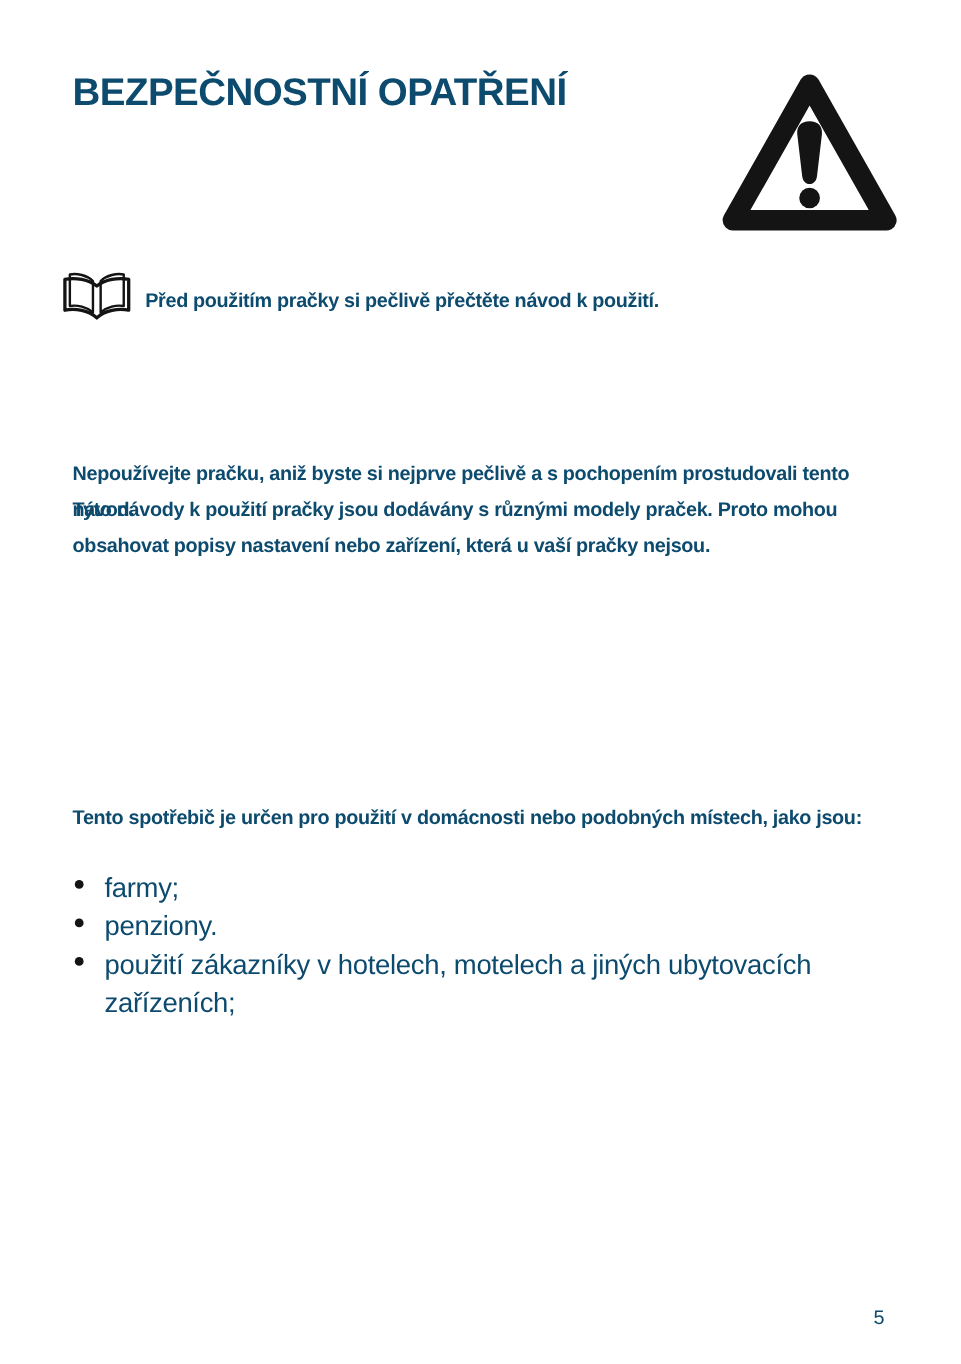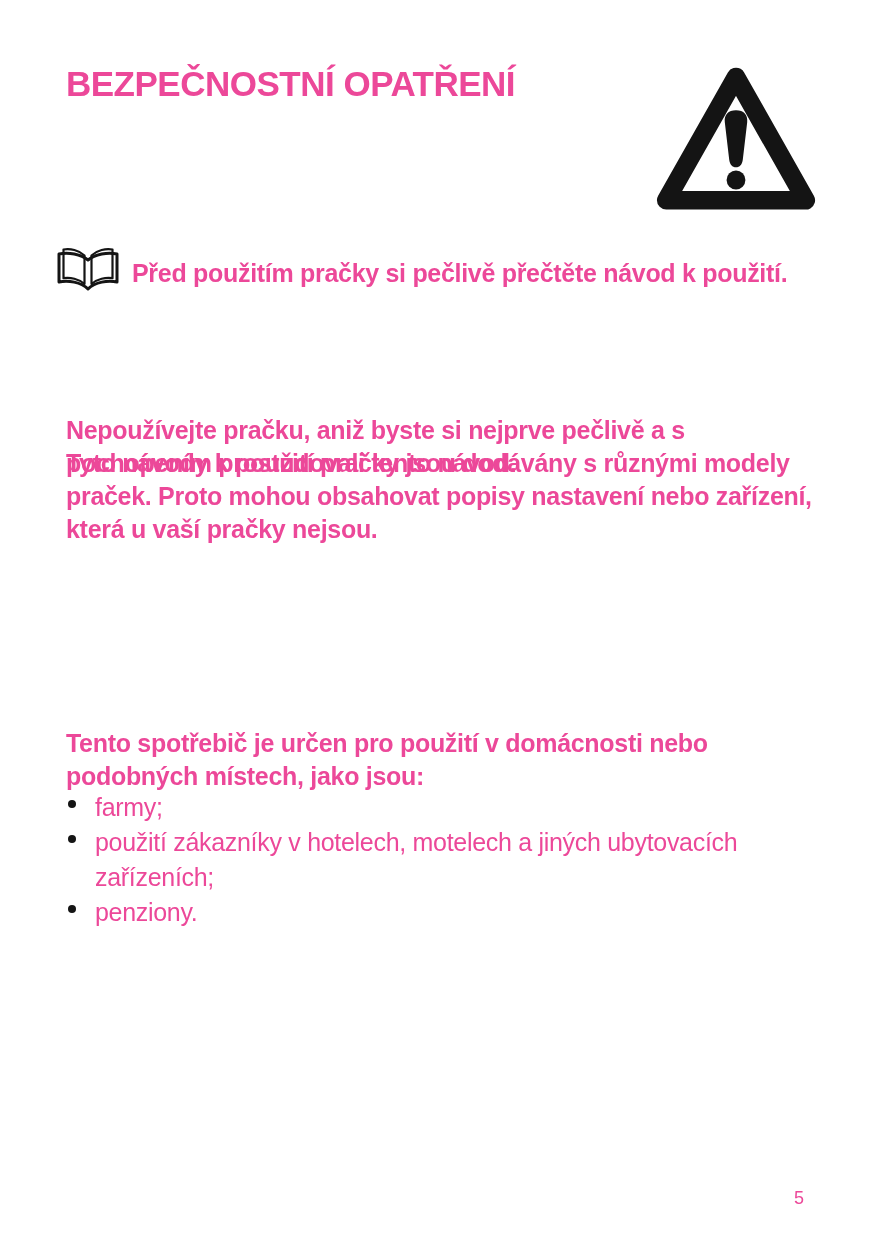--- a/index.html
+++ b/index.html
@@ -7,21 +7,21 @@
     margin: 0;
     padding: 0;
     background: #ffffff;
   }
   .page {
     position: relative;
     width: 874px;
     height: 1240px;
     background: #ffffff;
     font-family: "Liberation Sans", sans-serif;
-    color: #ec4899;
+    color: #0c4a6e;
     overflow: hidden;
     text-decoration: underline;
   }
   .doc-title {
     position: absolute;
     left: 66px;
     top: 64px;
     margin: 0;
     font-size: 35px;
     line-height: 40px;
@@ -41,21 +41,21 @@
     left: 56px;
     top: 242px;
     width: 64px;
     height: 52px;
   }
   .para {
     position: absolute;
     left: 66px;
     width: 748px;
     margin: 0;
-    font-size: 25px;
+    font-size: 18px;
     line-height: 33px;
     letter-spacing: -0.3px;
   }
   .b { font-weight: bold; }
   .para-intro   { top: 257px; text-indent: 66px; font-weight: bold; }
   .para-donotuse{ top: 374px; font-weight: bold; margin-top: 40px; }
   .para-models  { top: 447px; font-weight: bold; }
   .para-noncomp { top: 571px; font-weight: normal; }
   .para-usage   { top: 727px; font-weight: bold; }
   .bullet-list {
@@ -121,23 +121,23 @@
 
   <p class="para para-usage">Tento spotřebič je určen pro použití v domácnosti nebo podobných místech, jako jsou:</p>
 
   <ul class="bullet-list">
     <li>
       <span class="dot"></span>
       <span>farmy;</span>
     </li>
     <li>
       <span class="dot"></span>
-      <span>použití zákazníky v hotelech, motelech a jiných ubytovacích zařízeních;</span>
+      <span>penziony.</span>
     </li>
     <li>
       <span class="dot"></span>
-      <span>penziony.</span>
+      <span>použití zákazníky v hotelech, motelech a jiných ubytovacích zařízeních;</span>
     </li>
   </ul>
 
   <div class="page-number">5</div>
 
 </div>
 
 </body></html>

